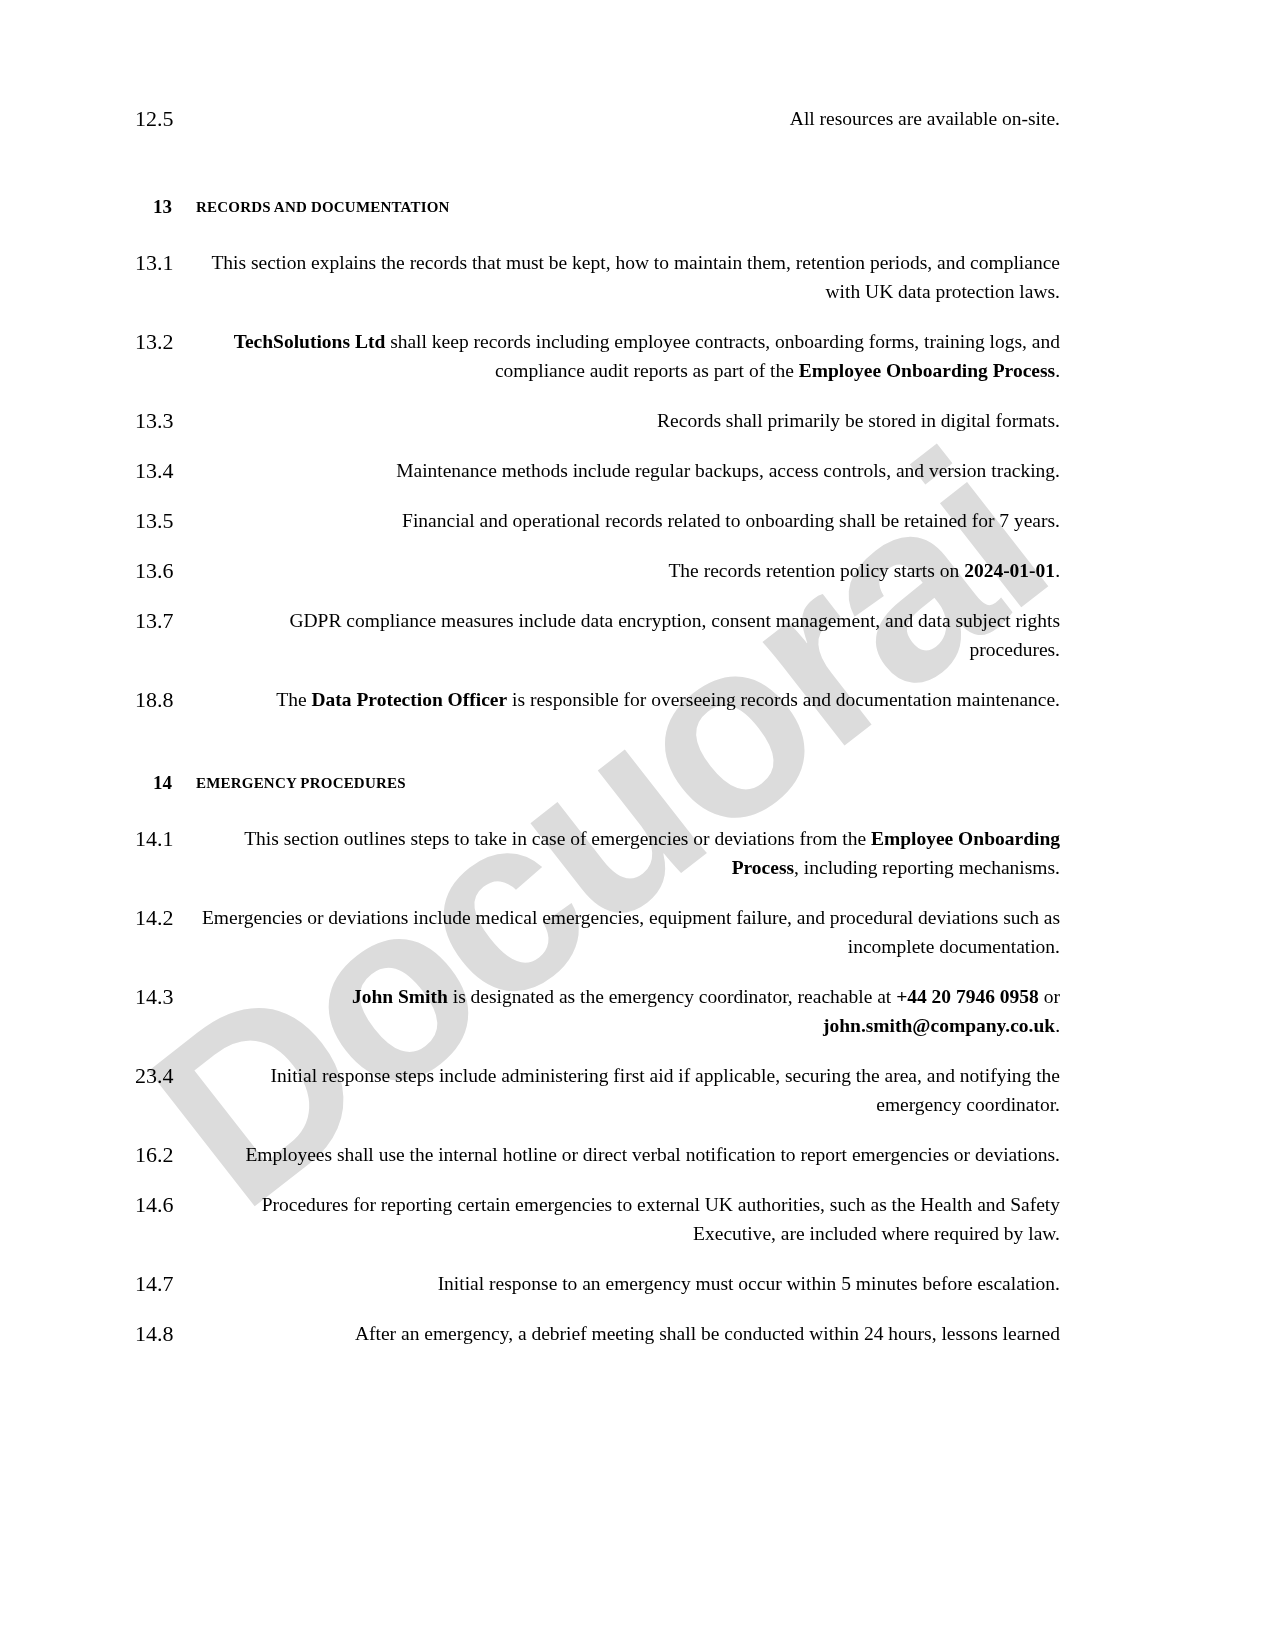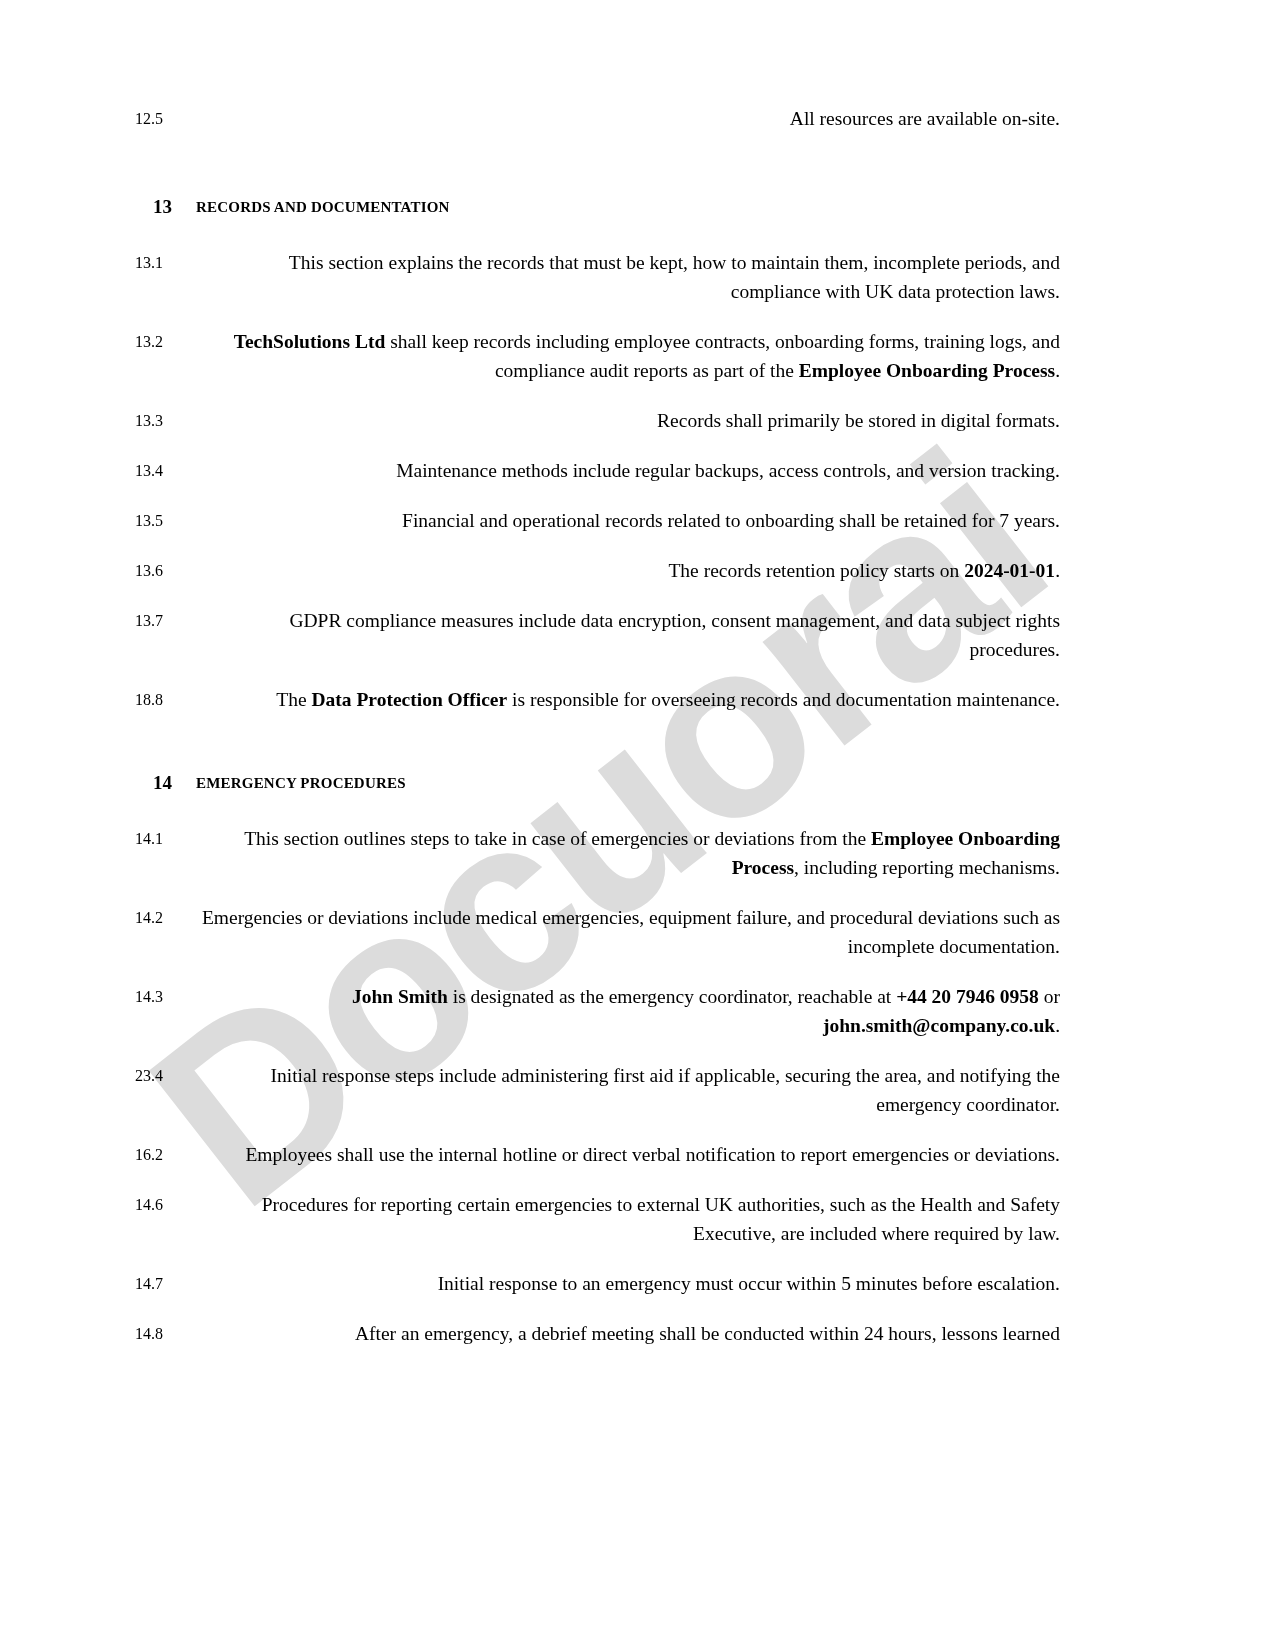--- a/index.html
+++ b/index.html
@@ -46,21 +46,21 @@
     z-index: 1;
     padding: 104px 215px 0 135px;
   }
   .clause {
     display: flex;
     align-items: flex-start;
     margin-bottom: 21px;
   }
   .clause .num {
     flex: 0 0 61px;
-    font-size: 16px;
+    font-size: 22px;
     line-height: 29px;
     white-space: nowrap;
   }
   .clause .body {
     flex: 1 1 auto;
     font-size: 19.5px;
     line-height: 29px;
     text-align: right;
     hyphens: none;
   }
@@ -107,21 +107,21 @@
       <div class="body">All resources are available on-site.</div>
     </div>
 
     <div id="sections-root">
         <div class="section-heading first">
           <div class="num">13</div>
           <div class="title">RECORDS AND DOCUMENTATION</div>
         </div>
         <div class="clause">
           <div class="num">13.1</div>
-          <div class="body"><span>This section explains the records that must be kept, how to maintain them, incomplete periods, and compliance with UK data protection laws.</span></div>
+          <div class="body"><span>This section explains the records that must be kept, how to maintain them, retention periods, and compliance with UK data protection laws.</span></div>
         </div>
         <div class="clause">
           <div class="num">13.2</div>
           <div class="body"><b>TechSolutions Ltd</b><span> shall keep records including employee contracts, onboarding forms, training logs, and compliance audit reports as part of the </span><b>Employee Onboarding Process</b><span>.</span></div>
         </div>
         <div class="clause">
           <div class="num">13.3</div>
           <div class="body"><span>Records shall primarily be stored in digital formats.</span></div>
         </div>
         <div class="clause">

